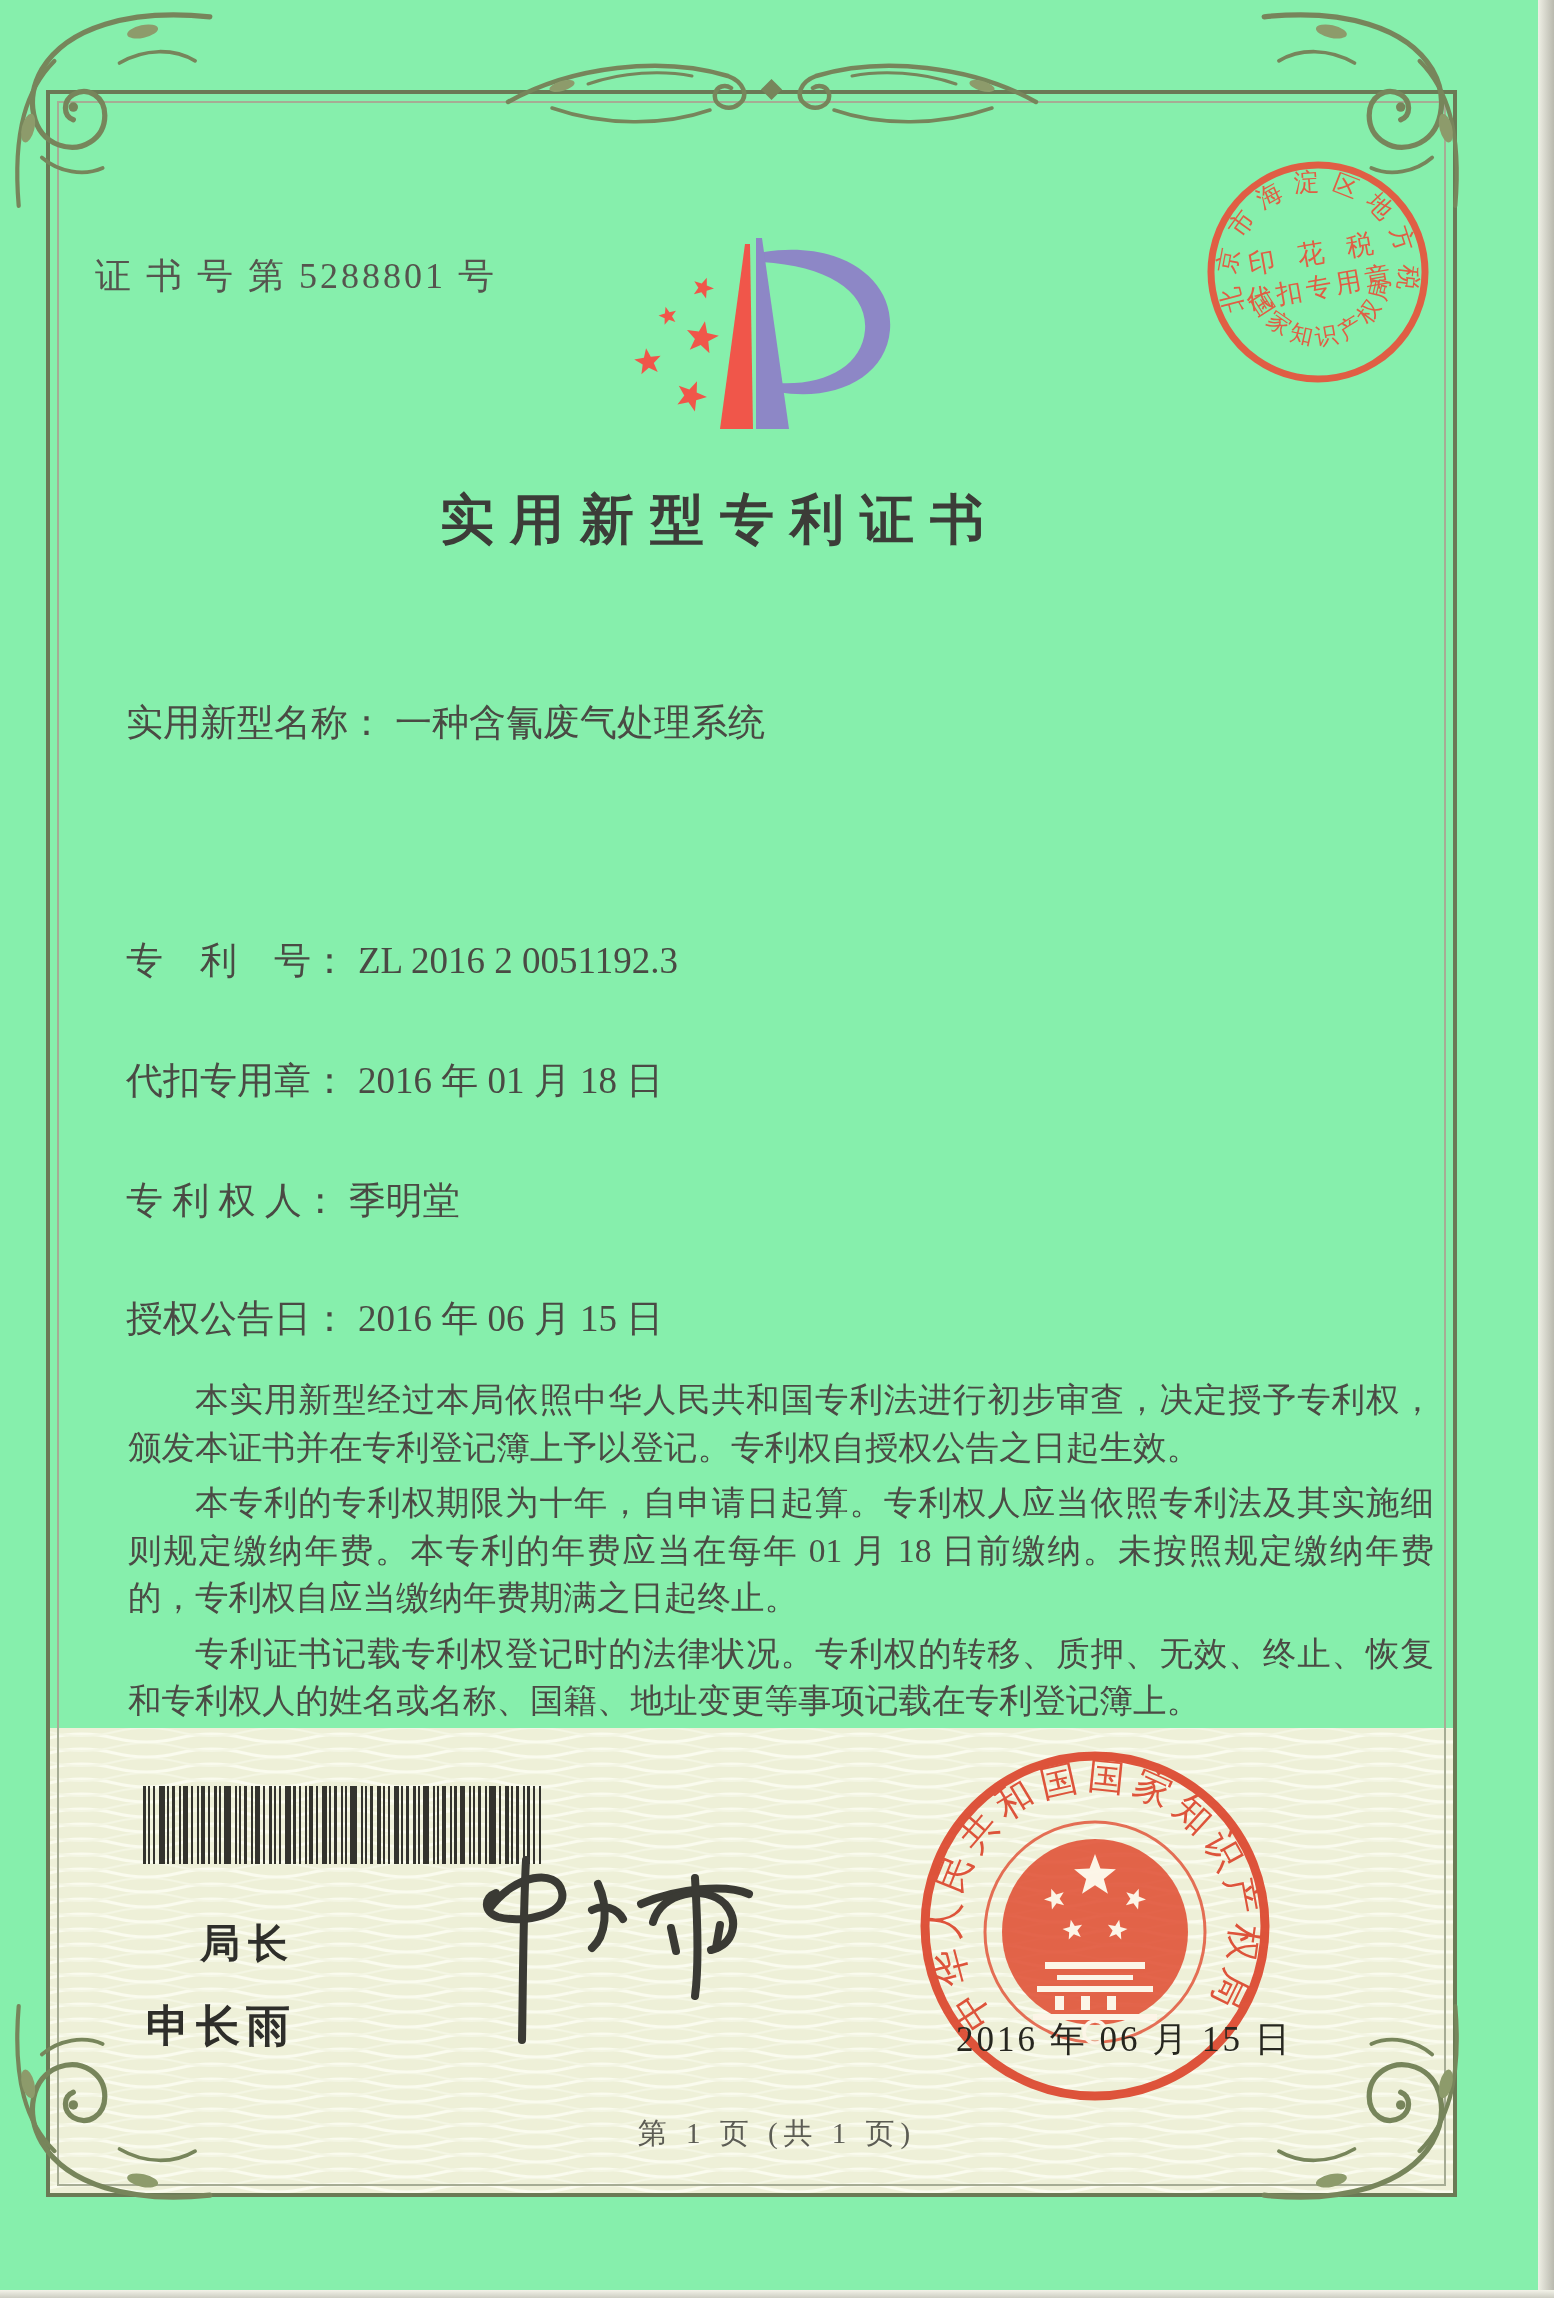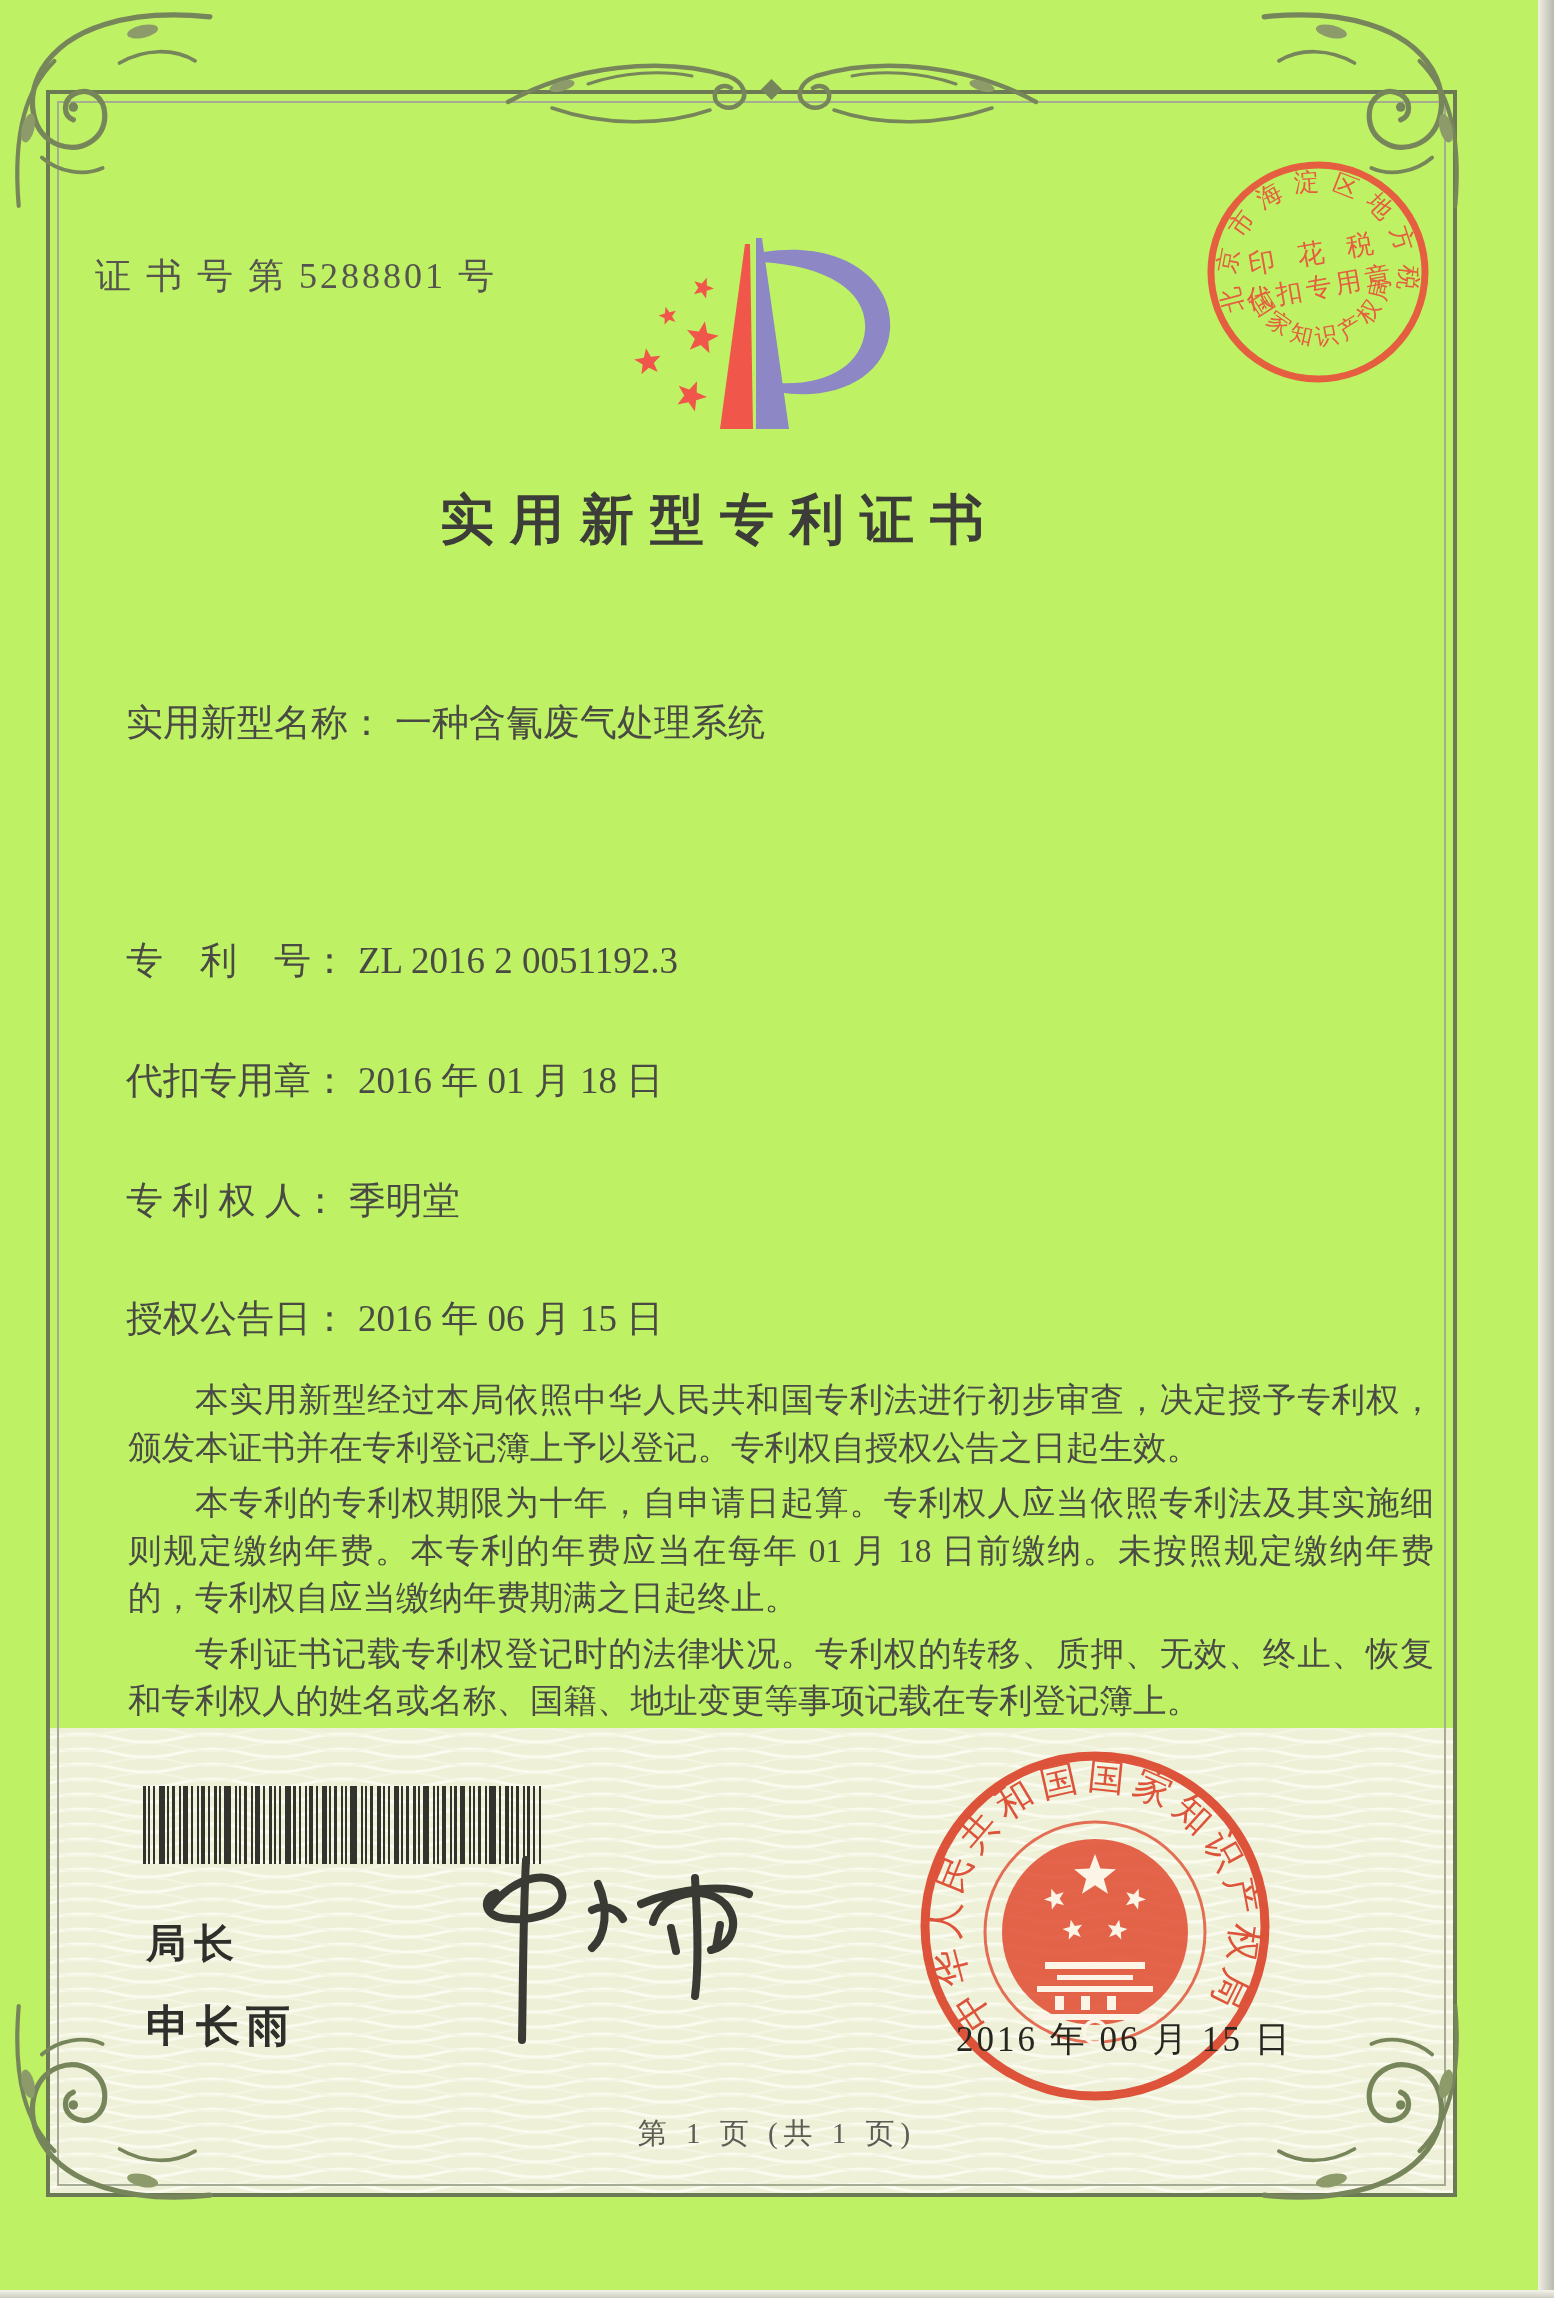--- a/index.html
+++ b/index.html
@@ -1,18 +1,18 @@
 <!DOCTYPE html>
 <html><head>
 <meta charset="utf-8">
 <style>
   html,body{margin:0;padding:0;background:#e8e8e0;}
   .page{
     position:relative;width:1554px;height:2298px;margin:0 auto;
-    background:#bef264;overflow:hidden;
+    background:#86efac;overflow:hidden;
     font-family:"Liberation Serif","DejaVu Serif",serif;
     color:#4a4a44;
   }
   
   .scan-edge-r{position:absolute;right:0;top:0;width:16px;height:100%;
     background:linear-gradient(to right,#efefe5,#b9b9ae);z-index:40;}
   .scan-edge-b{position:absolute;left:0;bottom:0;width:100%;height:8px;
     background:linear-gradient(to bottom,#f3f3e9,#cdcdc2);z-index:40;}
   
   .band{position:absolute;left:49px;top:1728px;width:1406px;height:468px;
@@ -41,21 +41,21 @@
   
   .row{position:absolute;left:126px;font-size:37px;color:#4a4a44;z-index:6;white-space:nowrap;}
   .row .val{margin-left:10px;}
   
   .body-text{position:absolute;left:120px;top:1368px;width:1322px;font-size:33.5px;
     line-height:47.5px;text-align:justify;color:#4b4b45;z-index:6;}
   .body-text p{margin:8px;text-indent:2em;}
   
   .barcode{position:absolute;left:143px;top:1786px;width:402px;height:78px;z-index:6;}
   .issuer{position:absolute;left:146px;top:1916px;z-index:6;
-    font-family:"Liberation Sans","DejaVu Sans",sans-serif;font-weight:700;color:#2e2e2a;}
+    font-family:"Liberation Sans","DejaVu Sans",sans-serif;font-weight:700;color:#2e2e2a;text-align:right;}
   .issuer .pos{font-size:40px;letter-spacing:8px;}
   .issuer .name{font-size:44px;letter-spacing:6px;margin-top:26px;}
   .signature{position:absolute;left:395px;top:1848px;z-index:6;}
   .big-seal{position:absolute;left:905px;top:1736px;z-index:7;opacity:.94;}
   .seal-date{position:absolute;left:956px;top:2016px;font-size:35px;letter-spacing:3px;
     color:#26261f;z-index:8;white-space:nowrap;}
   .footer{position:absolute;left:0;right:0;top:2114px;text-align:center;
     font-size:29px;letter-spacing:6px;color:#5c5c54;z-index:6;}
 </style>
 </head>

